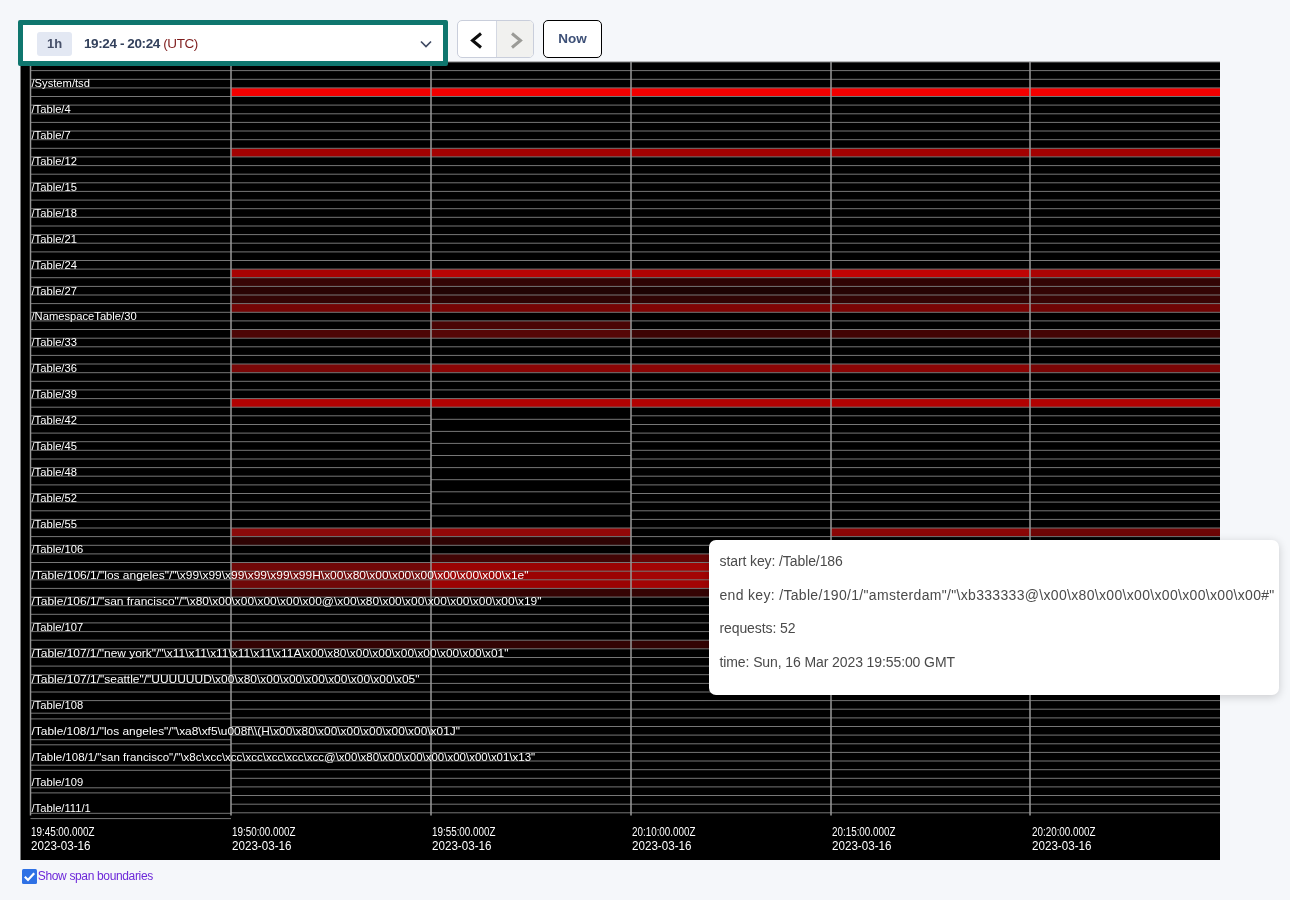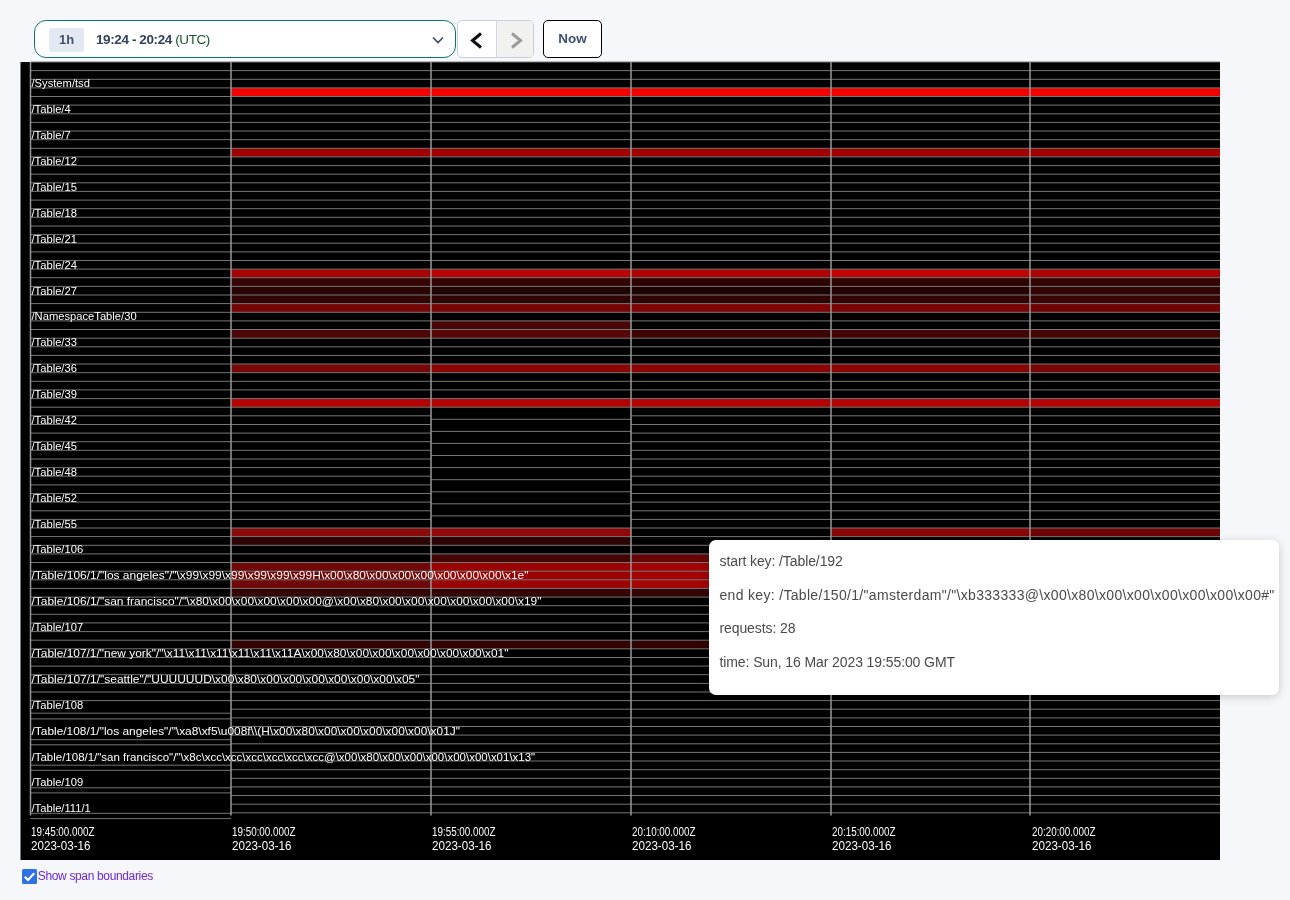--- a/index.html
+++ b/index.html
@@ -1,22 +1,22 @@
 <!DOCTYPE html>
 <html><head><meta charset="utf-8">
 <style>
   html,body { margin:0; padding:0; }
   body { width:1290px; height:900px; background:#f5f7fa; font-family:"Liberation Sans",sans-serif; position:relative; overflow:hidden; }
   .abs { position:absolute; }
   .rl { font:11.2px "Liberation Sans",sans-serif; fill:#fff; }
   .tl { font:12px "Liberation Sans",sans-serif; fill:#fff; }
-  .ctrl { position:absolute; left:34px; top:20px; width:420px; height:36px; background:#fff; border:1px solid #0f766e; border-radius:12px; }
+  .ctrl { position:absolute; left:18px; top:20px; width:420px; height:36px; background:#fff; border:5px solid #0f766e; border-radius:2px; }
   .badge { position:absolute; left:14px; top:7px; width:35px; height:24px; background:#e3e8f3; border-radius:3px; font-size:13px; font-weight:bold; color:#475069; text-align:center; line-height:24px; }
   .trange { position:absolute; left:61px; top:0; height:38px; line-height:38px; font-size:13.5px; letter-spacing:-0.4px; font-weight:bold; color:#33415c; white-space:pre; }
-  .trange .utc { font-weight:normal; color:#14532d; }
+  .trange .utc { font-weight:normal; color:#7f1d1d; }
   .grp { position:absolute; left:457px; top:20px; width:77px; height:38px; background:#fff; border:1px solid #c9cedb; border-radius:5px; box-sizing:border-box; overflow:hidden; }
   .grp .half2 { position:absolute; left:38px; top:0; width:39px; height:38px; background:#f1f1ef; border-left:1px solid #d4d8e2; }
   .nowbtn { position:absolute; left:543px; top:20px; width:59px; height:38px; background:#fff; border:1px solid #000000; border-radius:5px; box-sizing:border-box; font-size:13.5px; font-weight:bold; color:#3d5077; text-align:center; line-height:36px; }
   .tooltip { position:absolute; left:709px; top:540px; width:570px; height:155px; background:#fff; border-radius:7px; box-shadow:0 2px 10px rgba(0,0,0,0.18); font-size:14px; letter-spacing:-0.1px; color:#4a4a4a; }
   .tooltip div { position:absolute; left:10.5px; white-space:pre; }
   .cbrow { position:absolute; left:22px; top:868px; height:16px; }
   .cbox { position:absolute; left:0; top:0.5px; width:15px; height:15px; background:#2e71e5; border-radius:1.5px; }
   .cblabel { position:absolute; left:15.8px; top:0; font-size:12px; letter-spacing:-0.35px; color:#6d28d9; white-space:pre; line-height:16px; }
 </style></head>
 <body>
@@ -659,23 +659,23 @@
       <path d="M12 1.5 L3.5 8.5 L12 15.5" fill="none" stroke="#0d0d0d" stroke-width="3"></path>
     </svg>
   <div class="half2">
       <svg class="abs" style="left:11px;top:10.5px" width="16" height="17" viewBox="0 0 16 17">
         <path d="M4 1.5 L12.5 8.5 L4 15.5" fill="none" stroke="#9b9b97" stroke-width="3"></path>
       </svg>
     </div>
 </div>
 <div class="nowbtn">Now</div>
 <div class="tooltip">
-  <div style="top:12.5px">start key: /Table/192</div>
-  <div style="top:46.5px;letter-spacing:0.32px">end key: /Table/150/1/"amsterdam"/"\xb333333@\x00\x80\x00\x00\x00\x00\x00\x00#"</div>
-  <div style="top:80px">requests: 28</div>
+  <div style="top:12.5px">start key: /Table/186</div>
+  <div style="top:46.5px;letter-spacing:0.32px">end key: /Table/190/1/"amsterdam"/"\xb333333@\x00\x80\x00\x00\x00\x00\x00\x00#"</div>
+  <div style="top:80px">requests: 52</div>
   <div style="top:113.5px">time: Sun, 16 Mar 2023 19:55:00 GMT</div>
 </div>
 <div class="cbrow">
   <div class="cbox"><svg width="15" height="15" viewBox="0 0 15 15">
         <path d="M2.8 7.8 L6 11 L12.2 4.2" fill="none" stroke="#fff" stroke-width="2.2"></path>
       </svg></div>
   <div class="cblabel">Show span boundaries</div>
 </div>
 
 </body></html>

